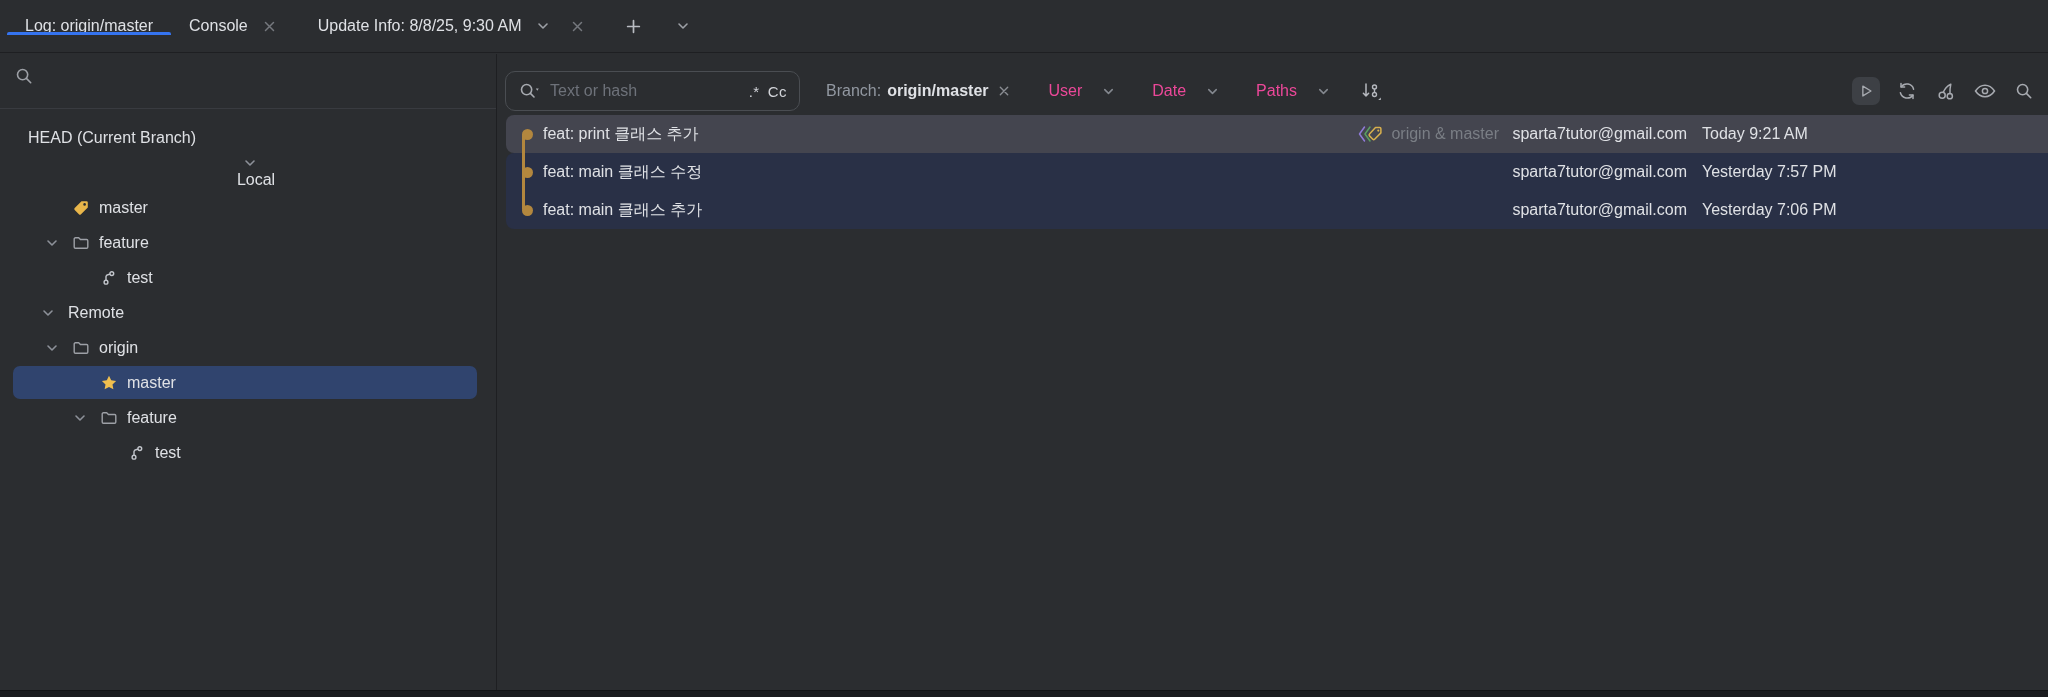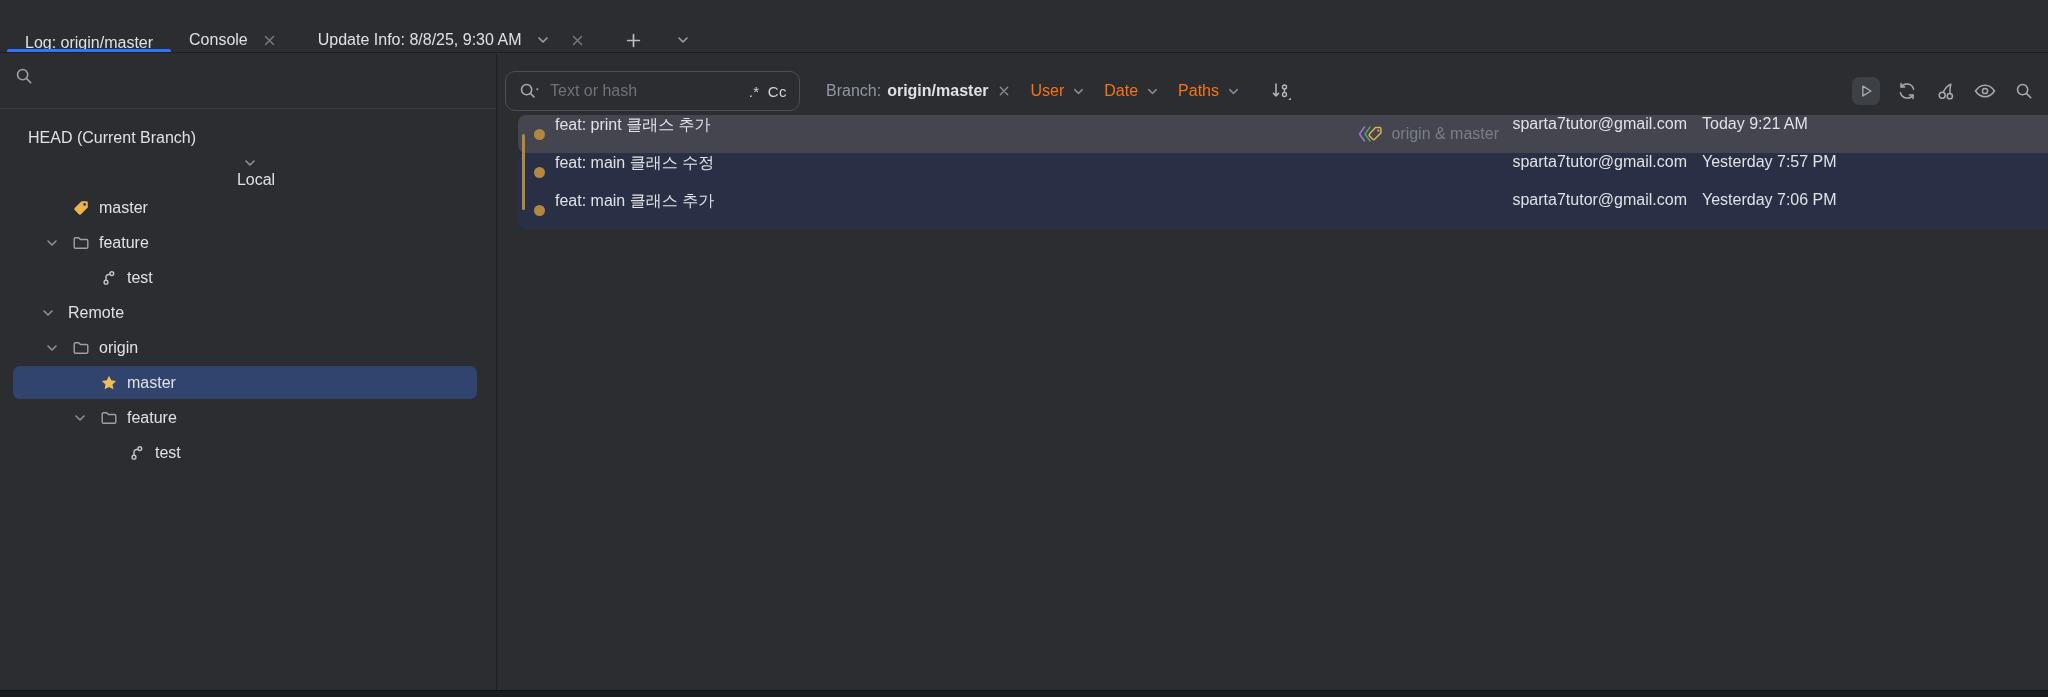--- a/index.html
+++ b/index.html
@@ -7,21 +7,21 @@
     --text:#dfe1e5; --dim:#9da0a6; --dimmer:#7a7e85; --placeholder:#6e727a;
     --accent:#3574f0; --tree-sel:#30446e; --row-hover:#44454f; --row-sel:#293046;
     --node:#b3873e; --star:#f0bf4f; --tag:#e9b64a;
   }
   *{box-sizing:border-box;margin:0;padding:0}
   html,body{width:2048px;height:697px;overflow:hidden}
   body{background:var(--bg);font-family:"Liberation Sans","DejaVu Sans",sans-serif;color:var(--text);font-size:16px;position:relative}
   svg{display:block}
 
   
-  .tabbar{position:absolute;left:0;top:0;width:2048px;height:53px;background:var(--bg);border-bottom:1px solid var(--border);display:flex;align-items:flex-end}
+  .tabbar{position:absolute;left:0;top:0;width:2048px;height:53px;background:var(--bg);border-bottom:1px solid var(--border);display:flex;align-items:center}
   .tab{display:flex;align-items:center;gap:10px;padding:0 18px;position:relative;cursor:default}
   .tab.first{margin-left:7px}
   .tab .underline{position:absolute;left:0;right:0;bottom:0;height:3px;background:var(--accent);border-radius:2px 2px 0 0}
   .tab-extra{display:flex;align-items:center;gap:26px;margin-left:14px}
   .icon-btn{display:flex;align-items:center;justify-content:center;width:24px;height:24px;border-radius:4px}
   .ghost{color:var(--dim)}
 
   
   .sidebar{position:absolute;left:0;top:54px;width:497px;height:636px;border-right:1px solid var(--border);background:var(--bg)}
   .sidebar-search{position:absolute;left:12px;top:10px;width:24px;height:24px;display:flex;align-items:center;justify-content:center}
@@ -36,28 +36,28 @@
 
   
   .main{position:absolute;left:498px;top:54px;right:0;height:636px;background:var(--bg)}
   .main-toolbar{position:absolute;left:0;top:0;right:0;height:61px;display:flex;align-items:center;padding:13px 12px 0 7px}
   .search-box{width:295px;height:40px;border:1px solid #4a4d52;border-radius:10px;display:flex;align-items:center;padding:0 12px;gap:8px;flex:none}
   .search-box .ph{color:var(--placeholder);flex:1;white-space:nowrap}
   .tog{color:#d3d5da;font-size:15px;letter-spacing:0.5px}
   .chip{display:flex;align-items:center;gap:6px;margin-left:26px;white-space:nowrap}
   .chip .lbl{color:#9298a1}
   .chip .val{color:var(--text);font-weight:700}
-  .filter{display:flex;align-items:center;gap:7px;color:#f97316;margin-left:18px;white-space:nowrap}
+  .filter{display:flex;align-items:center;gap:19px;color:#ec4899;margin-left:36px;white-space:nowrap}
   .sort-btn{margin-left:28px;color:#b6b9bf}
   .right-icons{margin-left:auto;display:flex;align-items:center;gap:15px;color:#a7aab0}
   .right-icons .with-bg{background:#3d4045;border-radius:7px;width:28px;height:28px}
 
   
   .commit-list{position:absolute;left:0;top:61px;right:0}
-  .commit-row{height:38px;display:flex;margin-left:20px;padding-right:200px}
+  .commit-row{height:38px;display:flex;align-items:center;margin-left:8px;padding-right:200px}
   .commit-row.hover{background:var(--row-hover);border-radius:8px 0 0 8px}
   .commit-row.selected{background:var(--row-sel)}
   .commit-row.selected.grp-top{border-top-left-radius:8px}
   .commit-row.selected.grp-bottom{border-bottom-left-radius:8px}
   .graph-cell{width:37px;flex:none;display:flex;align-items:center}
   .commit-dot{width:11px;height:11px;border-radius:50%;background:var(--node);margin-left:16px;position:relative;z-index:2}
   .graph-line{position:absolute;left:24px;top:19px;width:3px;height:76px;background:var(--node);z-index:1;border-radius:2px}
   .commit-msg{flex:1;white-space:nowrap;overflow:hidden;text-overflow:ellipsis}
   .commit-refs{display:flex;align-items:center;gap:7px;color:var(--dimmer);margin-right:10px;white-space:nowrap}
   .commit-author{width:178px;flex:none;text-align:right;white-space:nowrap}

